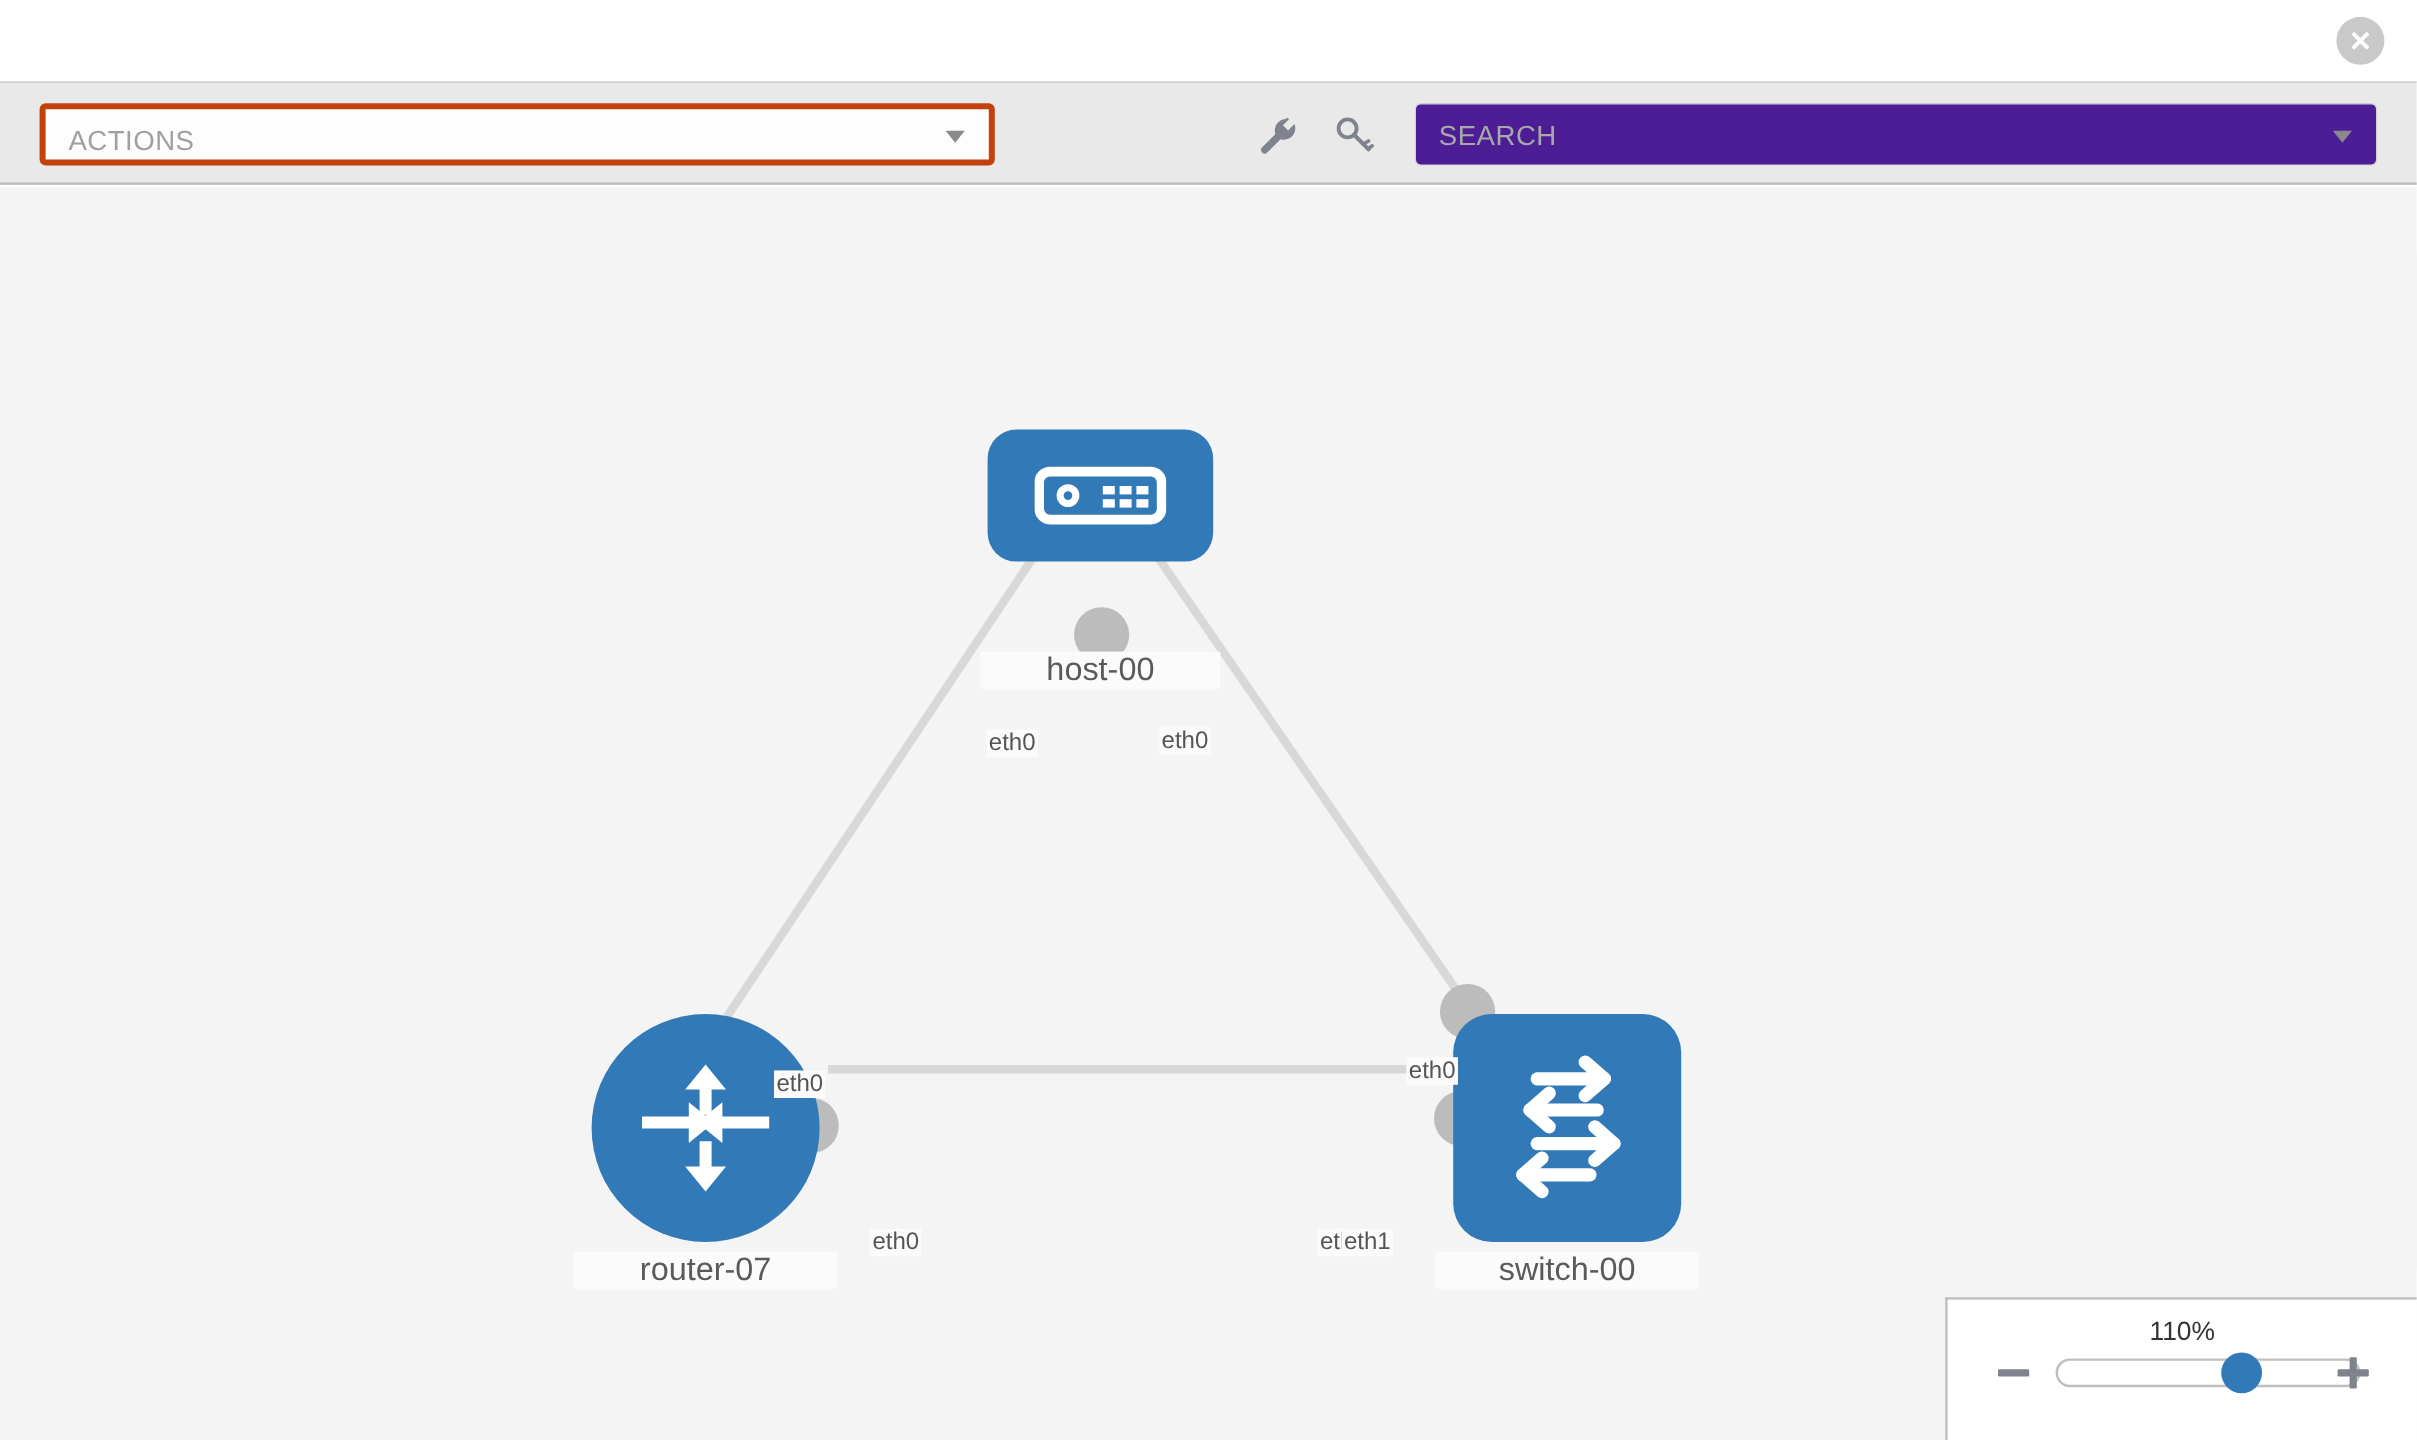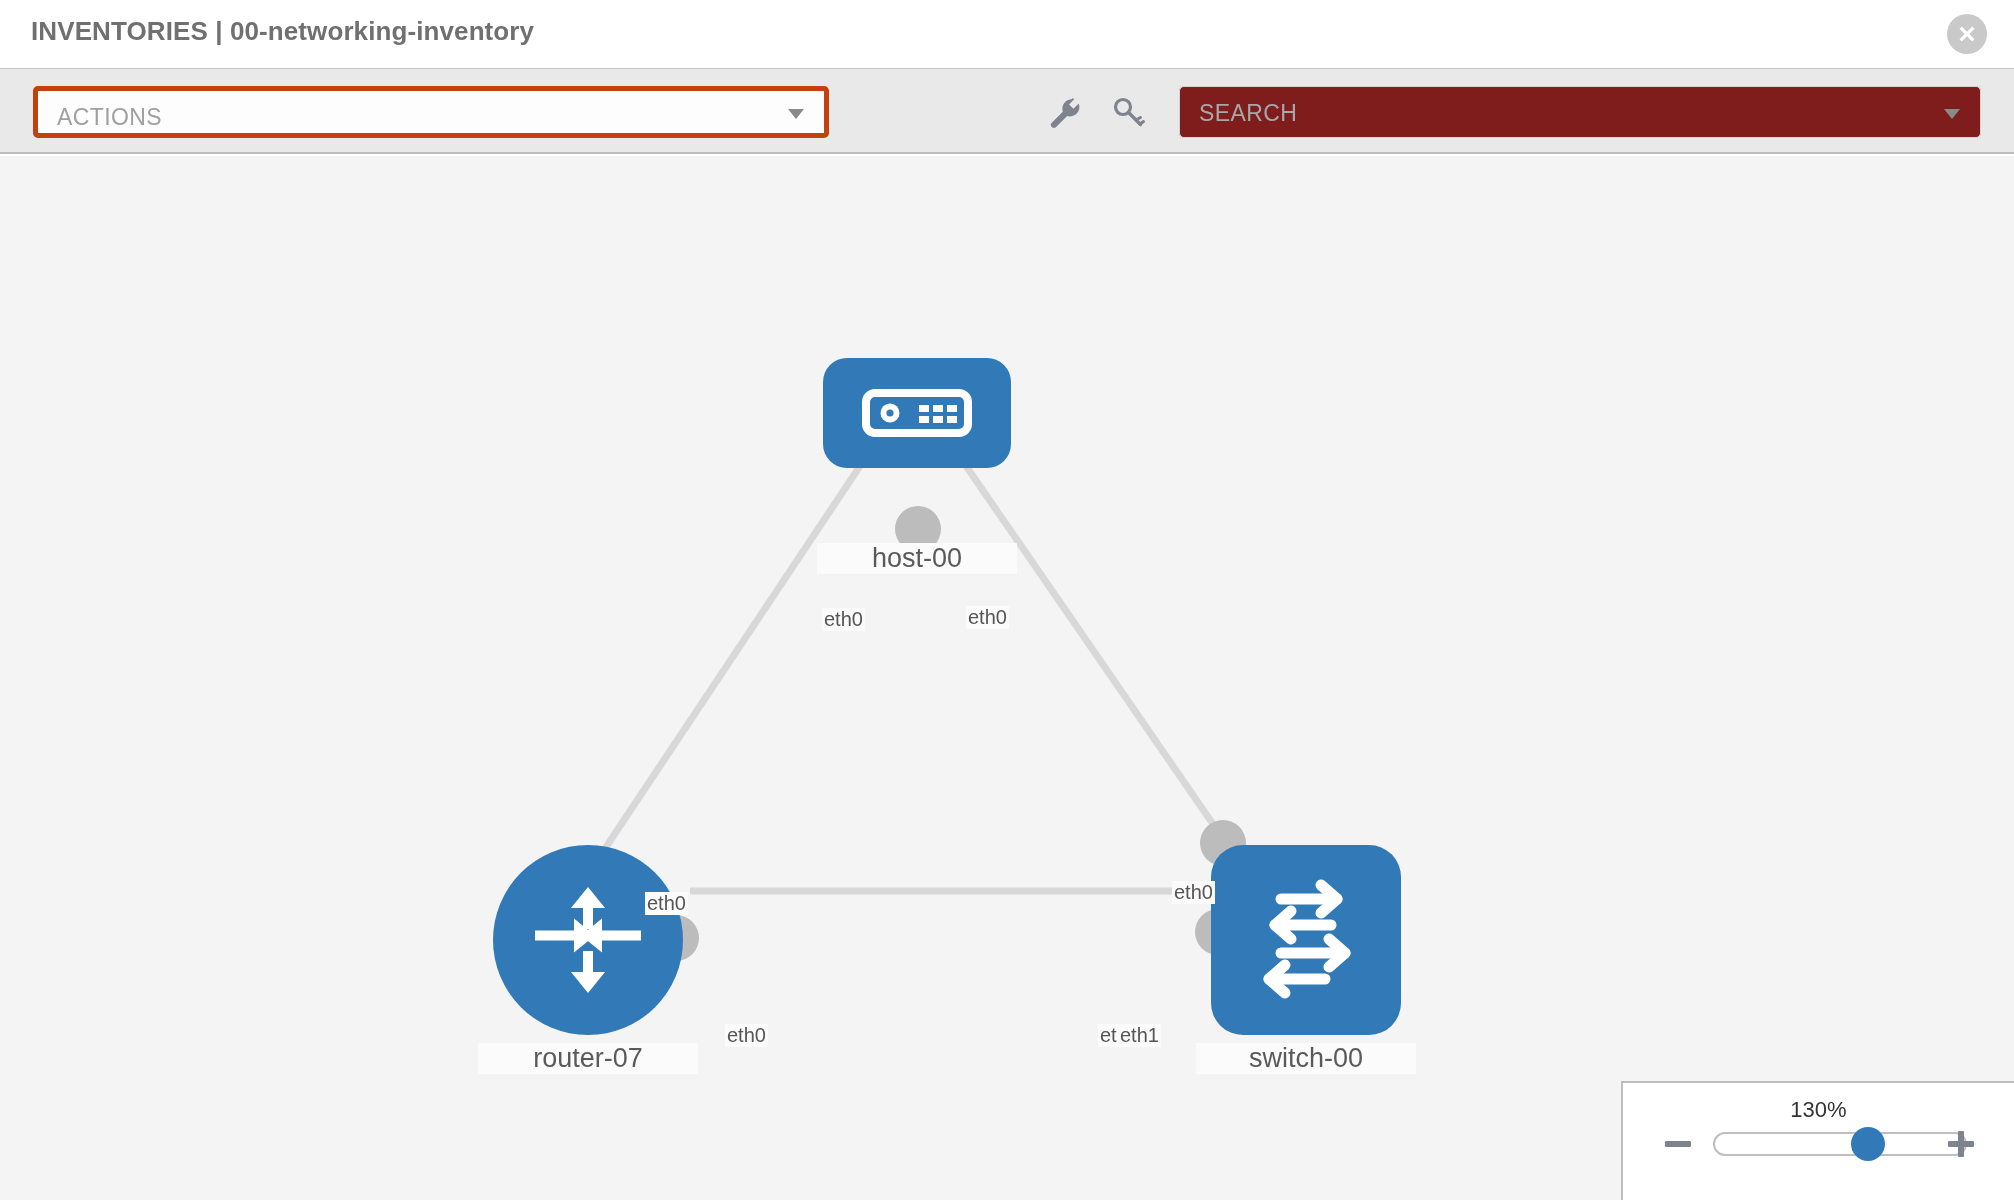--- a/index.html
+++ b/index.html
@@ -58,21 +58,21 @@
     position: absolute; top: 26px;
     width: 36px; height: 36px; cursor: pointer;
   }
   .tool-icon svg { display: block; width: 36px; height: 36px; }
   .tool-wrench { left: 1046px; }
   .tool-key    { left: 1110px; }
 
   .search-box {
     position: absolute; left: 1179px; top: 17px;
     width: 802px; height: 52px;
-    background: #7f1d1d;
+    background: #4c1d95;
     border: 1px solid #d2d2d2;
     border-radius: 5px;
     cursor: text;
   }
   .search-box .ph {
     position: absolute; left: 19px; top: 13px;
     font-size: 23px; color: #a8a8a8; letter-spacing: 0.4px;
   }
 
   
@@ -149,21 +149,20 @@
     width: 34px; height: 34px; border-radius: 50%;
     background: #3279b7; cursor: grab;
   }
 </style>
 </head>
 <body>
 
 <div id="app">
 
   <div class="header">
-    <div class="header-title">INVENTORIES | 00-networking-inventory</div>
     <div class="close-btn">
       <svg viewBox="0 0 40 40" aria-hidden="true">
         <path d="M12.5 14.8 L14.8 12.5 L20 17.7 L25.2 12.5 L27.5 14.8 L22.3 20 L27.5 25.2 L25.2 27.5 L20 22.3 L14.8 27.5 L12.5 25.2 L17.7 20 Z" fill="#ffffff"></path>
       </svg>
     </div>
   </div>
 
   <div class="toolbar">
 
     <div class="actions-select">
@@ -273,21 +272,21 @@
     <div class="edge-label" style="left:1172px; top:725px;">eth0</div>
 
     <div class="edge-label" style="left:725px; top:868px;">eth0</div>
 
     <div class="edge-label" style="left:1098px; top:868px;">eth0</div>
 
     <div class="edge-label" style="left:1118px; top:868px;">eth1</div>
   </div>
 
   <div class="zoom-panel">
-    <div class="zoom-pct">130%</div>
+    <div class="zoom-pct">110%</div>
 
     <div class="zoom-minus">
       <svg viewBox="0 0 32 32" aria-hidden="true">
         <rect x="3" y="13" width="26" height="6" rx="1" fill="#7f838d"></rect>
       </svg>
     </div>
 
     <div class="zoom-track">
       <div class="zoom-thumb"></div>
     </div>

